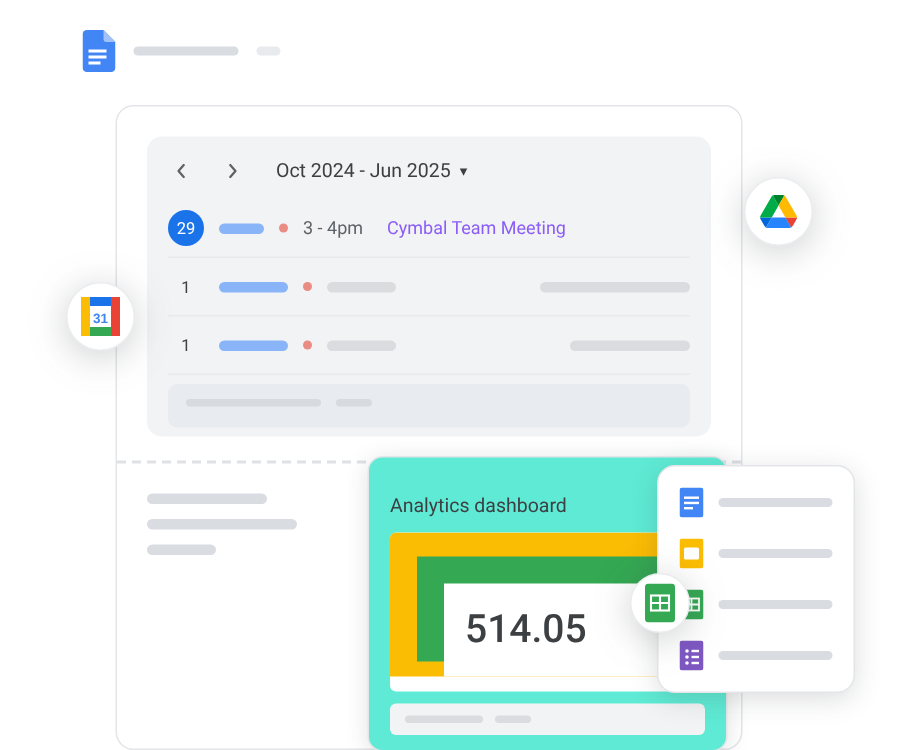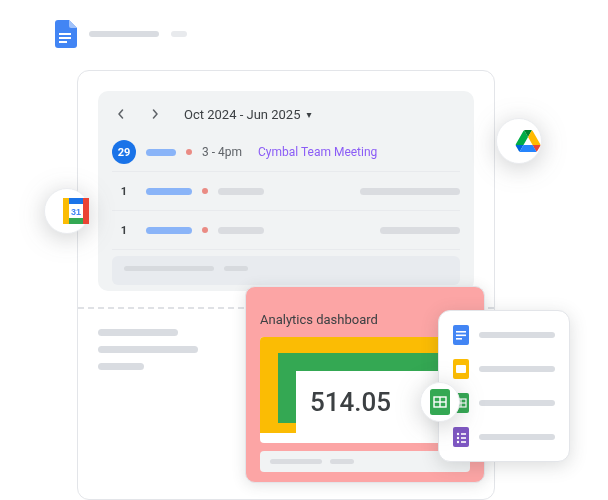--- a/index.html
+++ b/index.html
@@ -16,21 +16,21 @@
 
   .calendar-box { background: #f1f3f4; border-radius: 10px; padding: 14px 14px 6px 14px; }
 
   .cal-toolbar { display: flex; align-items: center; gap: 16px; margin-bottom: 10px; font-size: 13px; color: #3c4043; }
   .cal-toolbar .chev { width: 18px; height: 18px; display: flex; align-items: center; justify-content: center; cursor: pointer; }
   .cal-toolbar .range { display: flex; align-items: center; gap: 4px; cursor: pointer; padding: 0 4px; }
   .cal-toolbar .caret { font-size: 10px; margin-left: 2px; }
 
   .cal-row { display: flex; align-items: center; gap: 10px; padding: 7px 0; border-bottom: 1px solid #e8eaed; font-size: 12px; color: #3c4043; }
   .cal-row:last-of-type { border-bottom: none; }
-  .date-badge { width: 24px; height: 24px; border-radius: 50%; display: flex; align-items: center; justify-content: center; font-size: 11px; font-weight: 700; }
+  .date-badge { width: 24px; height: 24px; border-radius: 50%; display: flex; align-items: center; justify-content: center; font-size: 11px; font-weight: 400; }
   .date-badge.filled { background: #1a73e8; color: #fff; }
   .date-badge.plain { color: #3c4043; }
   .bar-blue { height: 7px; background: #8ab4f8; border-radius: 4px; }
   .bar-blue.w30 { width: 30px; }
   .bar-blue.w46 { width: 46px; }
   .dot-red { width: 6px; height: 6px; border-radius: 50%; background: #ea8b84; }
   .timecol { width: 46px; font-size: 12px; color: #5f6368; }
   .titlecol { flex: 1; font-size: 12px; color: #8b5cf6; }
   .bar-grey { height: 7px; background: #dadce0; border-radius: 4px; }
   .bar-grey.w46 { width: 46px; }
@@ -42,34 +42,34 @@
 
   .dash-line { border:none; border-top: 2px dashed #dfe1e5; margin: 0; }
 
   .lower { padding: 20px; display: flex; gap: 18px; }
   .lower-left .ph { height: 7px; background: #d9dce1; border-radius: 4px; margin-bottom: 10px; }
   .lower-left .ph.a { width: 80px; }
   .lower-left .ph.b { width: 100px; }
   .lower-left .ph.c { width: 46px; }
 
   
-  .analytics-card { position: absolute; top: 286px; left: 245px; width: 240px; background: #fca5a5; border: 1px solid #e3e5e9; border-radius: 10px; padding: 25px 14px 10px 14px; box-shadow: 0 2px 14px rgba(60,64,67,.15); }
+  .analytics-card { position: absolute; top: 304px; left: 245px; width: 240px; background: #5eead4; border: 1px solid #e3e5e9; border-radius: 10px; padding: 25px 14px 10px 14px; box-shadow: 0 2px 14px rgba(60,64,67,.15); }
   .analytics-title { font-size: 13px; color: #3c4043; margin-bottom: 10px; }
   .metric-block { position: relative; height: 106px; border-radius: 4px; overflow: hidden; background:#fff; }
   .mb.outer { position:absolute; left:0; top:0; right:0; height:96px; background:#fbbc04; }
   .mb.mid { position:absolute; left:18px; top:16px; right:0; height:70px; background:#34a853; }
   .mb.inner { position:absolute; left:36px; top:34px; right:0; bottom:10px; background:#fff; display:flex; align-items:center; padding-left:14px; }
   .metric-value { font-size: 26px; font-weight: 500; color: #3c4043; }
   .analytics-footer { margin-top:8px; padding:8px 10px; background:#f1f3f4; border-radius:4px; display:flex; gap:8px; }
   .analytics-footer .ln { height:5px; background:#dadce0; border-radius:3px; }
 
   
   .float-badge { position: absolute; filter: drop-shadow(0 4px 12px rgba(60,64,67,.25)); }
   .badge-circle { background:#fff; border-radius:50%; display:flex; align-items:center; justify-content:center; border:1px solid #eaecef; }
-  .badge-circle.large { width:46px; height:46px;justify-content:flex-end; }
+  .badge-circle.large { width:46px; height:46px; }
   .badge-circle.med { width:40px; height:40px; }
 
   
   .file-popover { position:absolute; top:310px; left:438px; width:132px; background:#fff; border:1px solid #e3e5e9; border-radius:12px; padding:14px 14px; box-shadow:0 4px 18px rgba(60,64,67,.18); display:flex; flex-direction:column; gap:14px; }
   .file-row { display:flex; align-items:center; gap:10px; }
   .file-row .ln { flex:1; height:6px; background:#d9dce1; border-radius:3px; }
 
   
   .ic { display:inline-flex; }
   .ic svg { display:block; }

